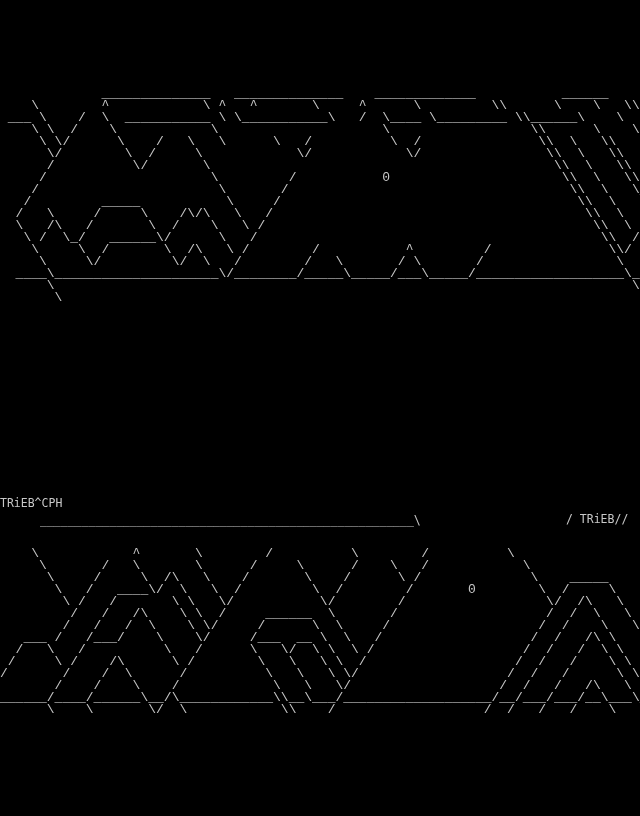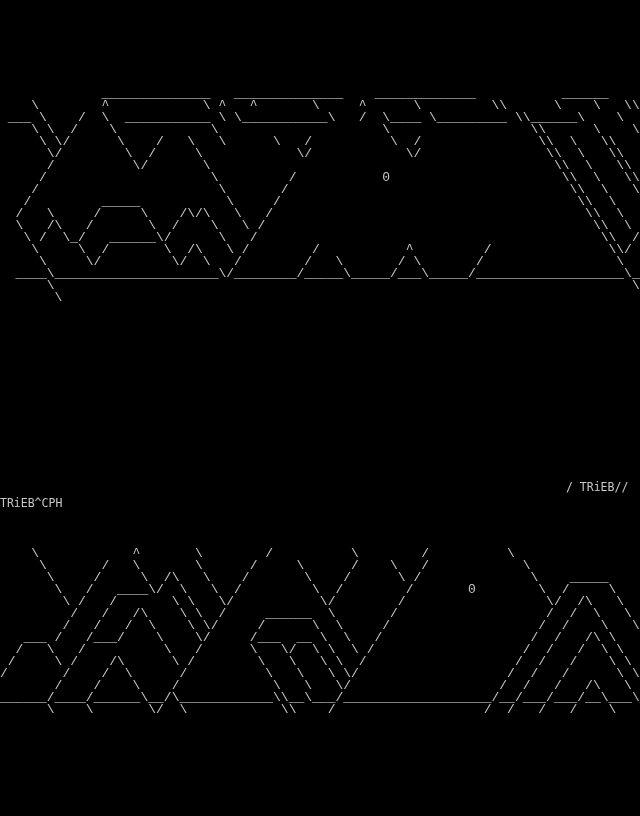--- a/index.html
+++ b/index.html
@@ -87,22 +87,23 @@
   \   /\   /       \  /    \   \ /                                          \\  \ /
    \ /  \_/   ______\/      \   /                                            \\  /   /
     \     \  /       \  /\   \ /        /           ^         /               \\/   /
      \     \/         \/  \   /        /   \       / \       /                 \   /
   ____\_____________________\/________/_____\_____/___\_____/___________________\_/
       \                                                                          \\
        \                                                                          \\</pre>
 
   <div class="sig-line" id="sig-left" style="color: rgb(200, 200, 200);">TRiEB^CPH</div>
 
-  <div class="sig-line" id="sig-right" style="color: rgb(200, 200, 200);">/ TRiEB//</div>
+  <div class="sig-line" id="sig-right" style="color: rgb(200, 200, 200); margin-top: 32px;">/ TRiEB//</div>
 
+  <div id="rule-line" style="color: rgb(200, 200, 200);">______________________________________________________\</div>
 
   <pre class="ascii-art" id="art-bottom" style="color: rgb(200, 200, 200);">    \            ^       \        /          \        /          \
      \       /   \       \      /     \      /    \   /            \
       \     /     \  /\   \    /       \    /      \ /              \    _____
        \   /   ____\/  \   \  /         \  /        /       0        \  /     \
         \ /   /       \ \   \/           \/        /                  \/  /\   \
          /   /   /\    \ \  /     ______  \       /                   /  /  \   \
         /   /   /  \    \ \/     /      \  \     /                   /  /    \   \
    ___ /   /___/    \    \/     /___  __ \  \   /                   /  /   /\ \   \
   /   \   /          \   /      \   \/  \ \  \ /                   /  /   /  \ \   \

